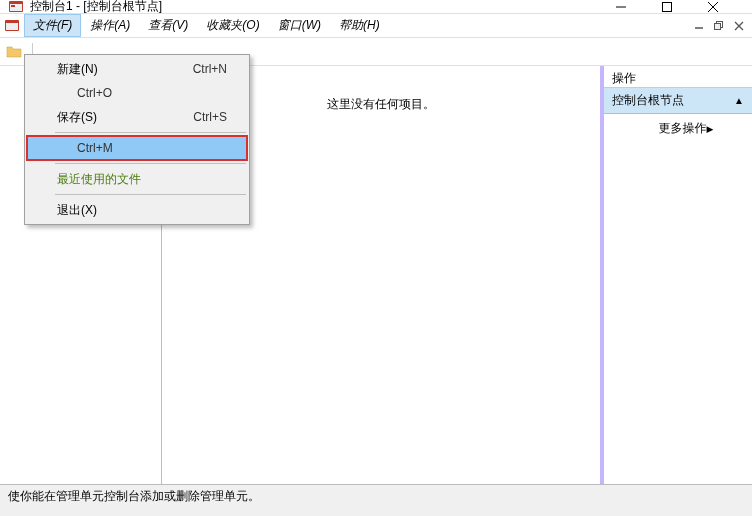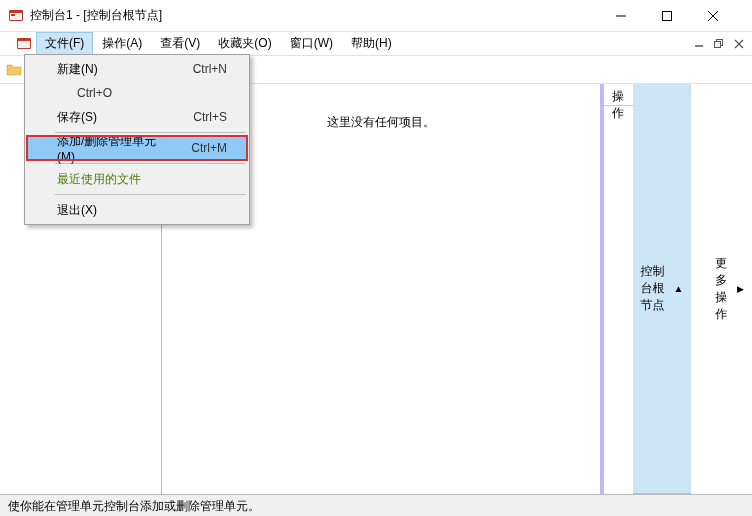--- a/index.html
+++ b/index.html
@@ -1,47 +1,47 @@
 <!DOCTYPE html>
 <html><head>
   <meta charset="utf-8">
   <style>
     * { margin: 0; padding: 0; box-sizing: border-box; font-family: "Microsoft YaHei", "SimSun", sans-serif; font-size: 12px; }
     body { background: #fff; width: 752px; height: 516px; overflow: hidden; display: flex; flex-direction: column; }
     
-    .titlebar { height: 32px; display: flex; align-items: center; padding: 0 16px 0 8px; border-bottom: 1px solid #e0e0e0; }
+    .titlebar { height: 14px; display: flex; align-items: center; padding: 0 16px 0 8px; border-bottom: 1px solid #e0e0e0; }
     .titlebar-icon { width: 16px; height: 16px; margin-right: 6px; }
     .titlebar-title { flex: 1; color: #000; }
     .titlebar-controls { display: flex; }
     .titlebar-btn { width: 46px; height: 30px; display: flex; align-items: center; justify-content: center; cursor: pointer; }
     
-    .menubar { height: 24px; display: flex; align-items: stretch; padding-left: 16px; border-bottom: 1px solid #e0e0e0; position: relative; }
+    .menubar { height: 24px; display: flex; align-items: stretch; padding-left: 4px; border-bottom: 1px solid #e0e0e0; position: relative; font-style: italic; }
     .menubar-icon { width: 16px; height: 16px; align-self: center; margin-right: 4px; }
     .menu-item { padding: 0 8px; display: flex; align-items: center; cursor: pointer; border: 1px solid transparent; }
     .menu-item.active { background: #cce4f7; border: 1px solid #99c9ef; }
     .mdi-controls { margin-left: auto; display: flex; align-items: center; padding-right: 4px; gap: 2px; }
     .mdi-btn { width: 18px; height: 16px; display: flex; align-items: center; justify-content: center; cursor: pointer; color: #666; }
     
     .toolbar { height: 28px; border-bottom: 1px solid #e0e0e0; display: flex; align-items: center; padding-left: 6px; }
     .tb-sep { width: 1px; height: 18px; background: #ccc; margin: 0 4px; }
     .tb-icon { width: 16px; height: 16px; margin-right: 6px; }
     
     .content { flex: 1; display: flex; position: relative; min-height: 0; }
     .tree-pane { width: 162px; border-right: 1px solid #bcbcbc; background: #fff; }
     .main-pane { flex: 1; background: #fff; display: flex; align-items: flex-start; justify-content: center; padding-top: 30px; border-right: 4px solid #c4b5fd; }
     .empty-msg { color: #000; }
     
-    .actions-pane { width: 148px; background: #fff; display: flex; flex-direction: row; }
+    .actions-pane { width: 148px; background: #fff; display: flex; flex-direction: column; }
     .actions-header { height: 22px; background: #fff; border-bottom: 1px solid #ccc; padding: 4px 8px; font-weight: 400; }
     .actions-section { background: #cde6f7; padding: 4px 8px; border-bottom: 1px solid #a0c4e0; display: flex; align-items: center; justify-content: space-between; }
     .actions-section-arrow { font-size: 10px; }
-    .actions-item { padding: 6px 8px 6px 24px; display: flex; align-items: center; justify-content: space-between; cursor: pointer; }
+    .actions-item { padding: 6px 8px 6px 24px; display: flex; align-items: center; justify-content: center; cursor: pointer; }
     .actions-item-arrow { font-size: 9px; }
     
-    .statusbar { height: 22px; border-top: 1px solid #bcbcbc; padding: 3px 8px; background: #f0f0f0; }
+    .statusbar { height: 32px; border-top: 1px solid #bcbcbc; padding: 3px 8px; background: #f0f0f0; }
     
     .dropdown { position: absolute; top: 54px; left: 24px; width: 226px; background: #f0f0f0; border: 1px solid #a0a0a0; box-shadow: 3px 3px 4px rgba(0,0,0,0.25); z-index: 100; padding: 2px; }
     .dd-item { height: 24px; display: flex; align-items: center; padding: 0 20px 0 30px; cursor: pointer; position: relative; }
     .dd-item.highlighted { background: #90c8f6; }
     .dd-item.highlighted-frame { outline: 2px solid #d93030; outline-offset: -1px; }
     .dd-label { flex: 1; }
     .dd-shortcut { color: #333; margin-left: 20px; }
     .dd-item.disabled .dd-label { color: #4d7c0f; }
     .dd-sep { height: 1px; background: #c0c0c0; margin: 3px 1px 3px 28px; }
     
@@ -163,21 +163,20 @@
   </div>
   <div class="dd-item">
     <span class="dd-shortcut">Ctrl+O</span>
   </div>
   <div class="dd-item">
     <span class="dd-label">保存(S)</span>
     <span class="dd-shortcut">Ctrl+S</span>
   </div>
   <div class="dd-sep"></div>
   <div class="dd-item highlighted highlighted-frame">
-    <span class="dd-label">添加/删除管理单元(M)...</span>
     <span class="dd-shortcut">Ctrl+M</span>
   </div>
   <div class="dd-sep"></div>
   <div class="dd-item disabled">
     <span class="dd-label">最近使用的文件</span>
   </div>
   <div class="dd-sep"></div>
   <div class="dd-item">
     <span class="dd-label">退出(X)</span>
   </div>

